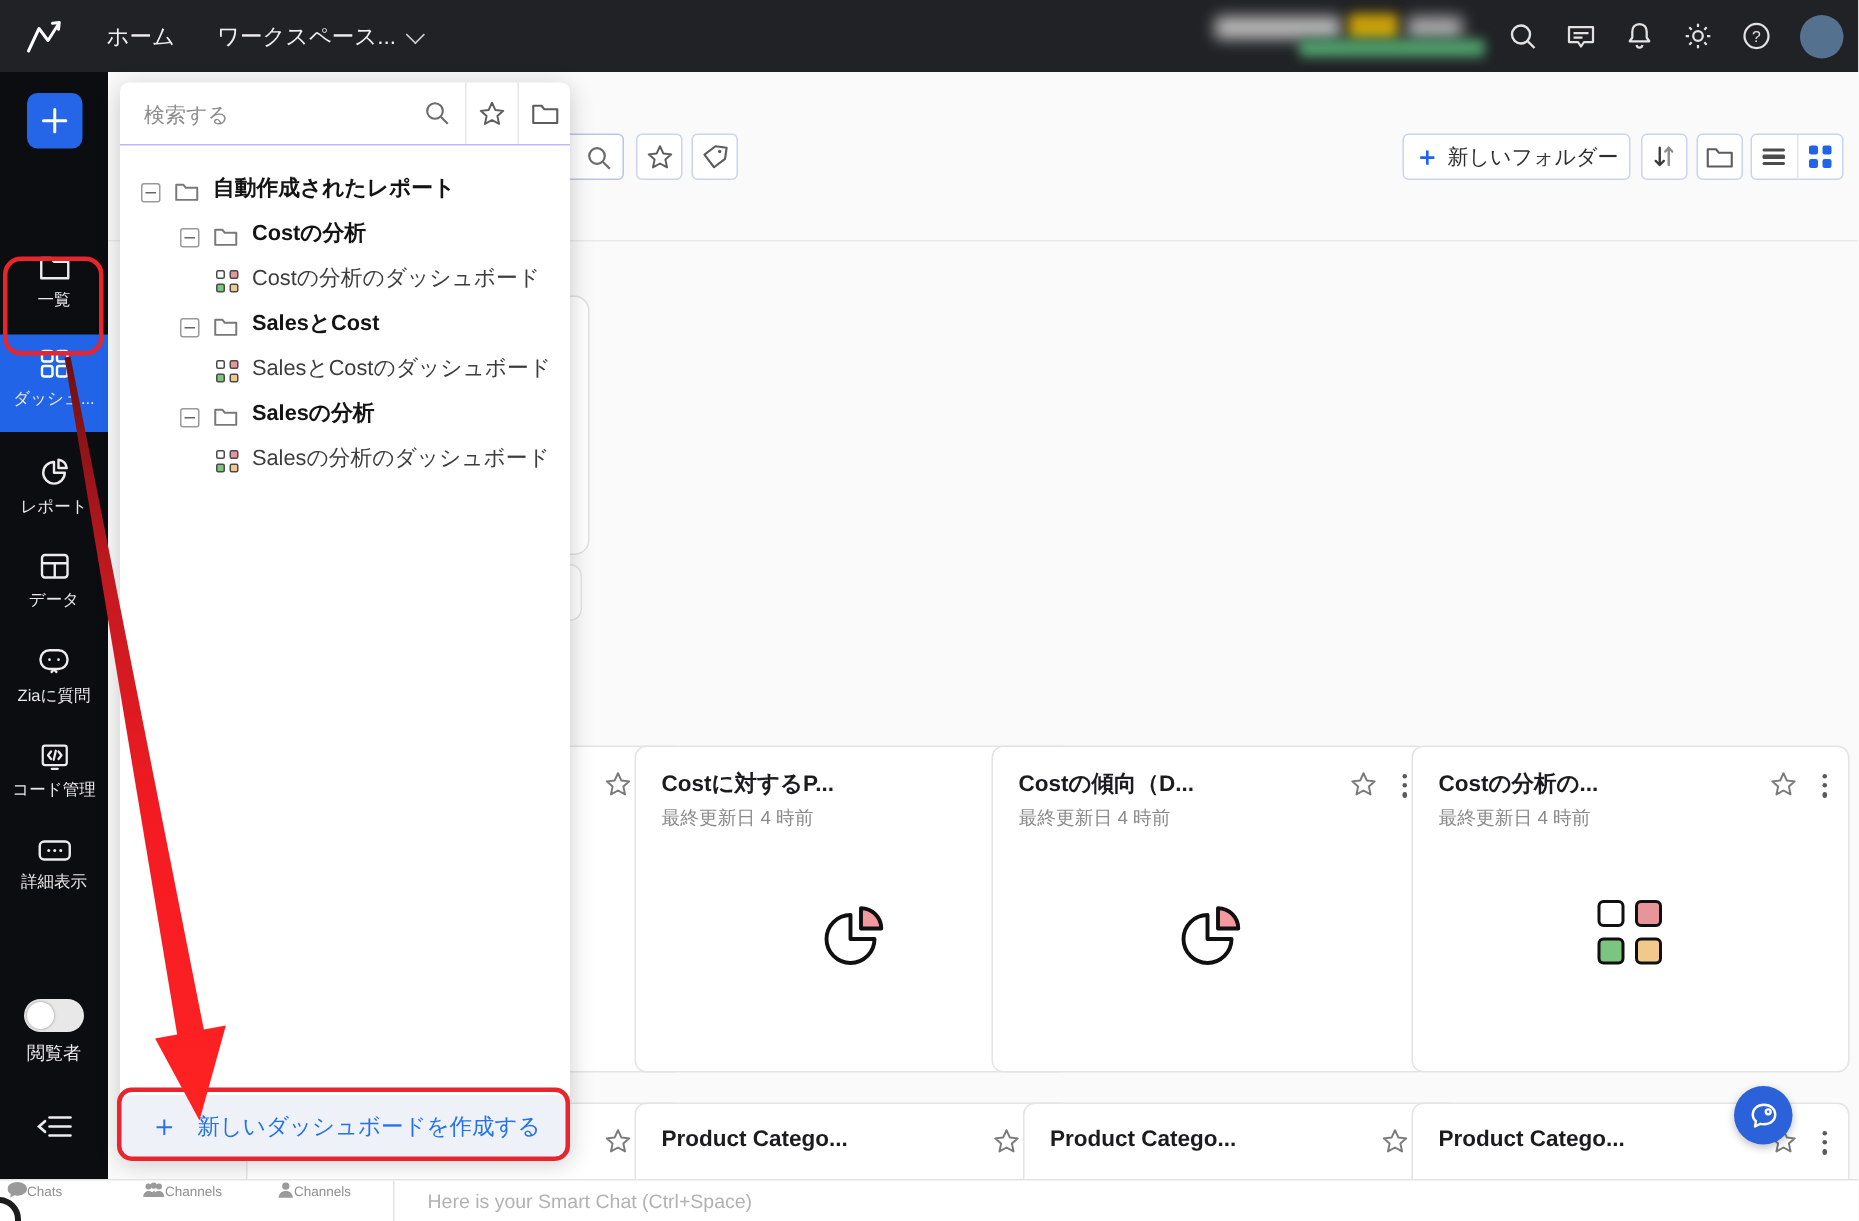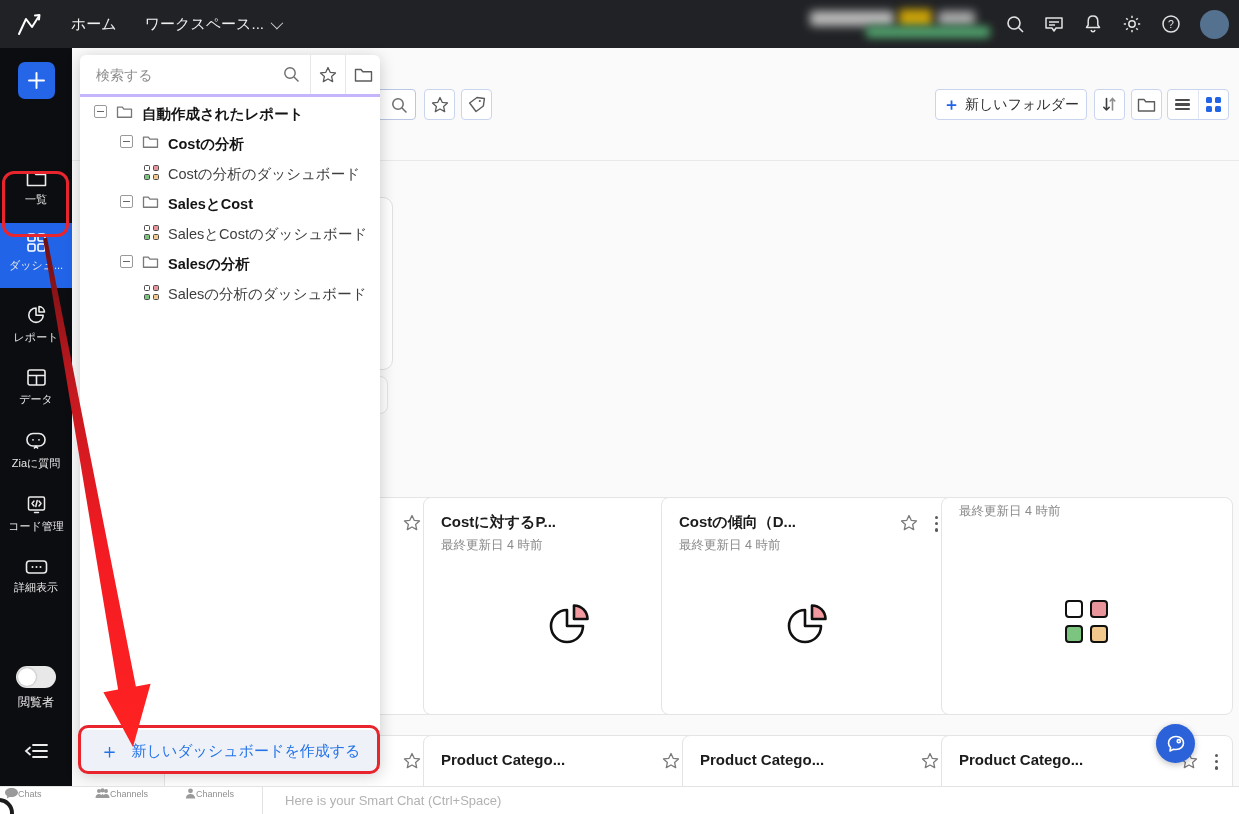--- a/index.html
+++ b/index.html
@@ -34,28 +34,28 @@
   .sb-label { white-space:nowrap; overflow:hidden; max-width:70px; }
   .sb-toggle { position:absolute; left:16px; top:618px; width:40px; height:22px; background:#e8e8e8; border-radius:11px; cursor:pointer; }
   .sb-toggle .knob { position:absolute; left:2px; top:2px; width:18px; height:18px; border-radius:50%; background:#fff;
     box-shadow:0 0 2px rgba(0,0,0,.4); }
   .sb-viewer { position:absolute; left:0; top:646px; width:72px; text-align:center; color:#ececec; font-size:12px; }
   .sb-collapse { position:absolute; left:24px; top:692px; width:26px; height:22px; cursor:pointer; }
 
   
   .panel { position:absolute; left:80px; top:55px; width:300px; height:717px; background:#fff; border-radius:6px;
     box-shadow:0 3px 16px rgba(0,0,0,.20); z-index:50; display:flex; flex-direction:column; overflow:hidden; }
-  .panel-search-row { height:42px; min-height:42px; border-bottom:3px solid #c4b5fd; display:flex; align-items:stretch; }
+  .panel-search-row { height:42px; min-height:42px; border-bottom:1px solid #c4b5fd; display:flex; align-items:stretch; }
   .panel-search { flex:1; display:flex; align-items:center; padding:0 10px 0 16px; gap:6px; }
   .panel-search input { flex:1; border:none; outline:none; font-size:14px; color:#333; background:transparent;
     font-family:inherit; }
   .panel-search input::placeholder { color:#8d8d8d; }
   .psr-btn { width:38px; display:flex; align-items:center; justify-content:center; border-left:1px solid #e7e7e7; cursor:pointer; }
   .panel-tree { flex:1; padding-top:8px; }
-  .tree-row { height:30px; display:flex; align-items:flex-start; gap:9px; cursor:pointer; }
+  .tree-row { height:30px; display:flex; align-items:flex-end; gap:9px; cursor:pointer; }
   .tree-row.lvl0 { padding-left:14px; }
   .tree-row.lvl1 { padding-left:40px; }
   .tree-row.lvl2 { padding-left:64px; }
   .minus-box { width:13px; height:13px; border:1px solid #9a9a9a; border-radius:2px; position:relative; background:#fff; }
   .minus-box::after { content:""; position:absolute; left:2px; right:2px; top:5px; height:1.4px; background:#666; }
   .t-folder-label { font-size:14.5px; color:#141414; font-weight:700; }
   .t-dash-label { font-size:14.5px; color:#3d3d3d; }
   .mini-dash { width:15px; height:15px; display:grid; grid-template-columns:6px 6px; grid-template-rows:6px 6px; gap:2.5px; }
   .mini-dash i { border:1.3px solid #4a4a4a; border-radius:1.5px; display:block; }
   .panel-create { height:42px; min-height:42px; background:#eef2f8; display:flex; align-items:center; justify-content:center;
@@ -380,20 +380,33 @@
     <div class="card-sub">最終更新日 4 時前</div>
     <div class="card-icon">
       <svg width="54" height="50" viewBox="0 0 54 50" fill="none" stroke="#101010" stroke-width="2.6" stroke-linejoin="round">
         <path d="M25 10 A16 16 0 1 0 41 26 L25 26 Z" fill="#ffffff"></path>
         <path d="M32 19 L32 5.5 A13.5 13.5 0 0 1 45.5 19 Z" fill="#f29aa0"></path>
       </svg>
     </div>
   </div>
 
   <div class="card" style="left:941px; top:497px;">
+    <div class="card-head">
+      <span class="card-title">Costの分析の...</span>
+      <span class="card-star">
+        <svg width="18" height="18" viewBox="0 0 18 18" fill="none" stroke="#7a7a7a" stroke-width="1.3" stroke-linejoin="round">
+            <path d="M9 1.5 L11.2 6.3 L16.5 6.9 L12.6 10.4 L13.7 15.6 L9 13 L4.3 15.6 L5.4 10.4 L1.5 6.9 L6.8 6.3 Z"></path>
+          </svg>
+      </span>
+      <span class="card-dots">
+          <i></i>
+          <i></i>
+          <i></i>
+        </span>
+    </div>
     <div class="card-sub">最終更新日 4 時前</div>
     <div class="card-icon">
       <span class="big-dash">
           <i class="c-white"></i>
           <i class="c-pink"></i>
           <i class="c-green"></i>
           <i class="c-orange"></i>
         </span>
     </div>
   </div>

